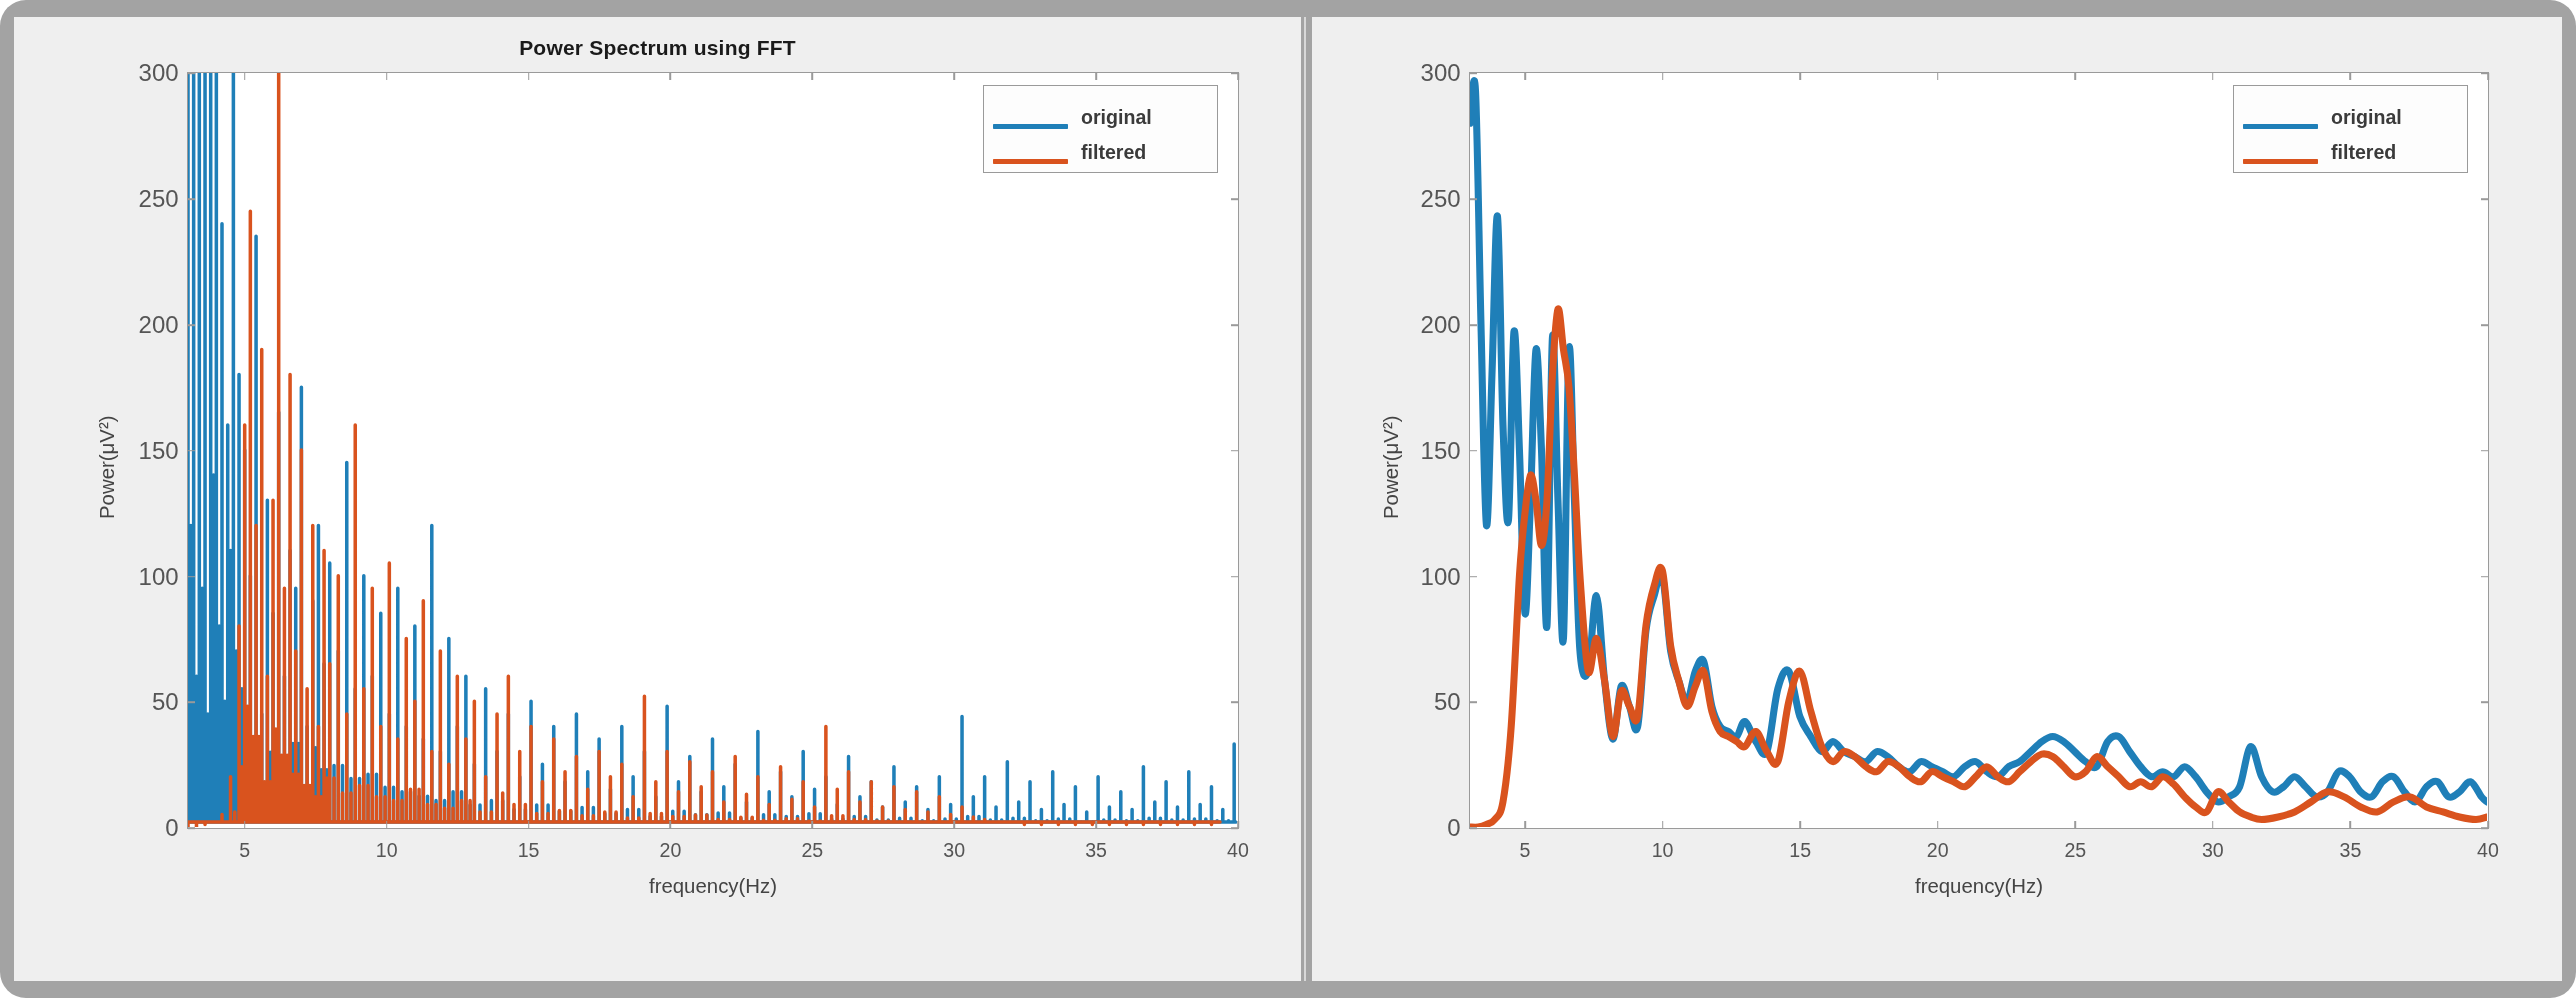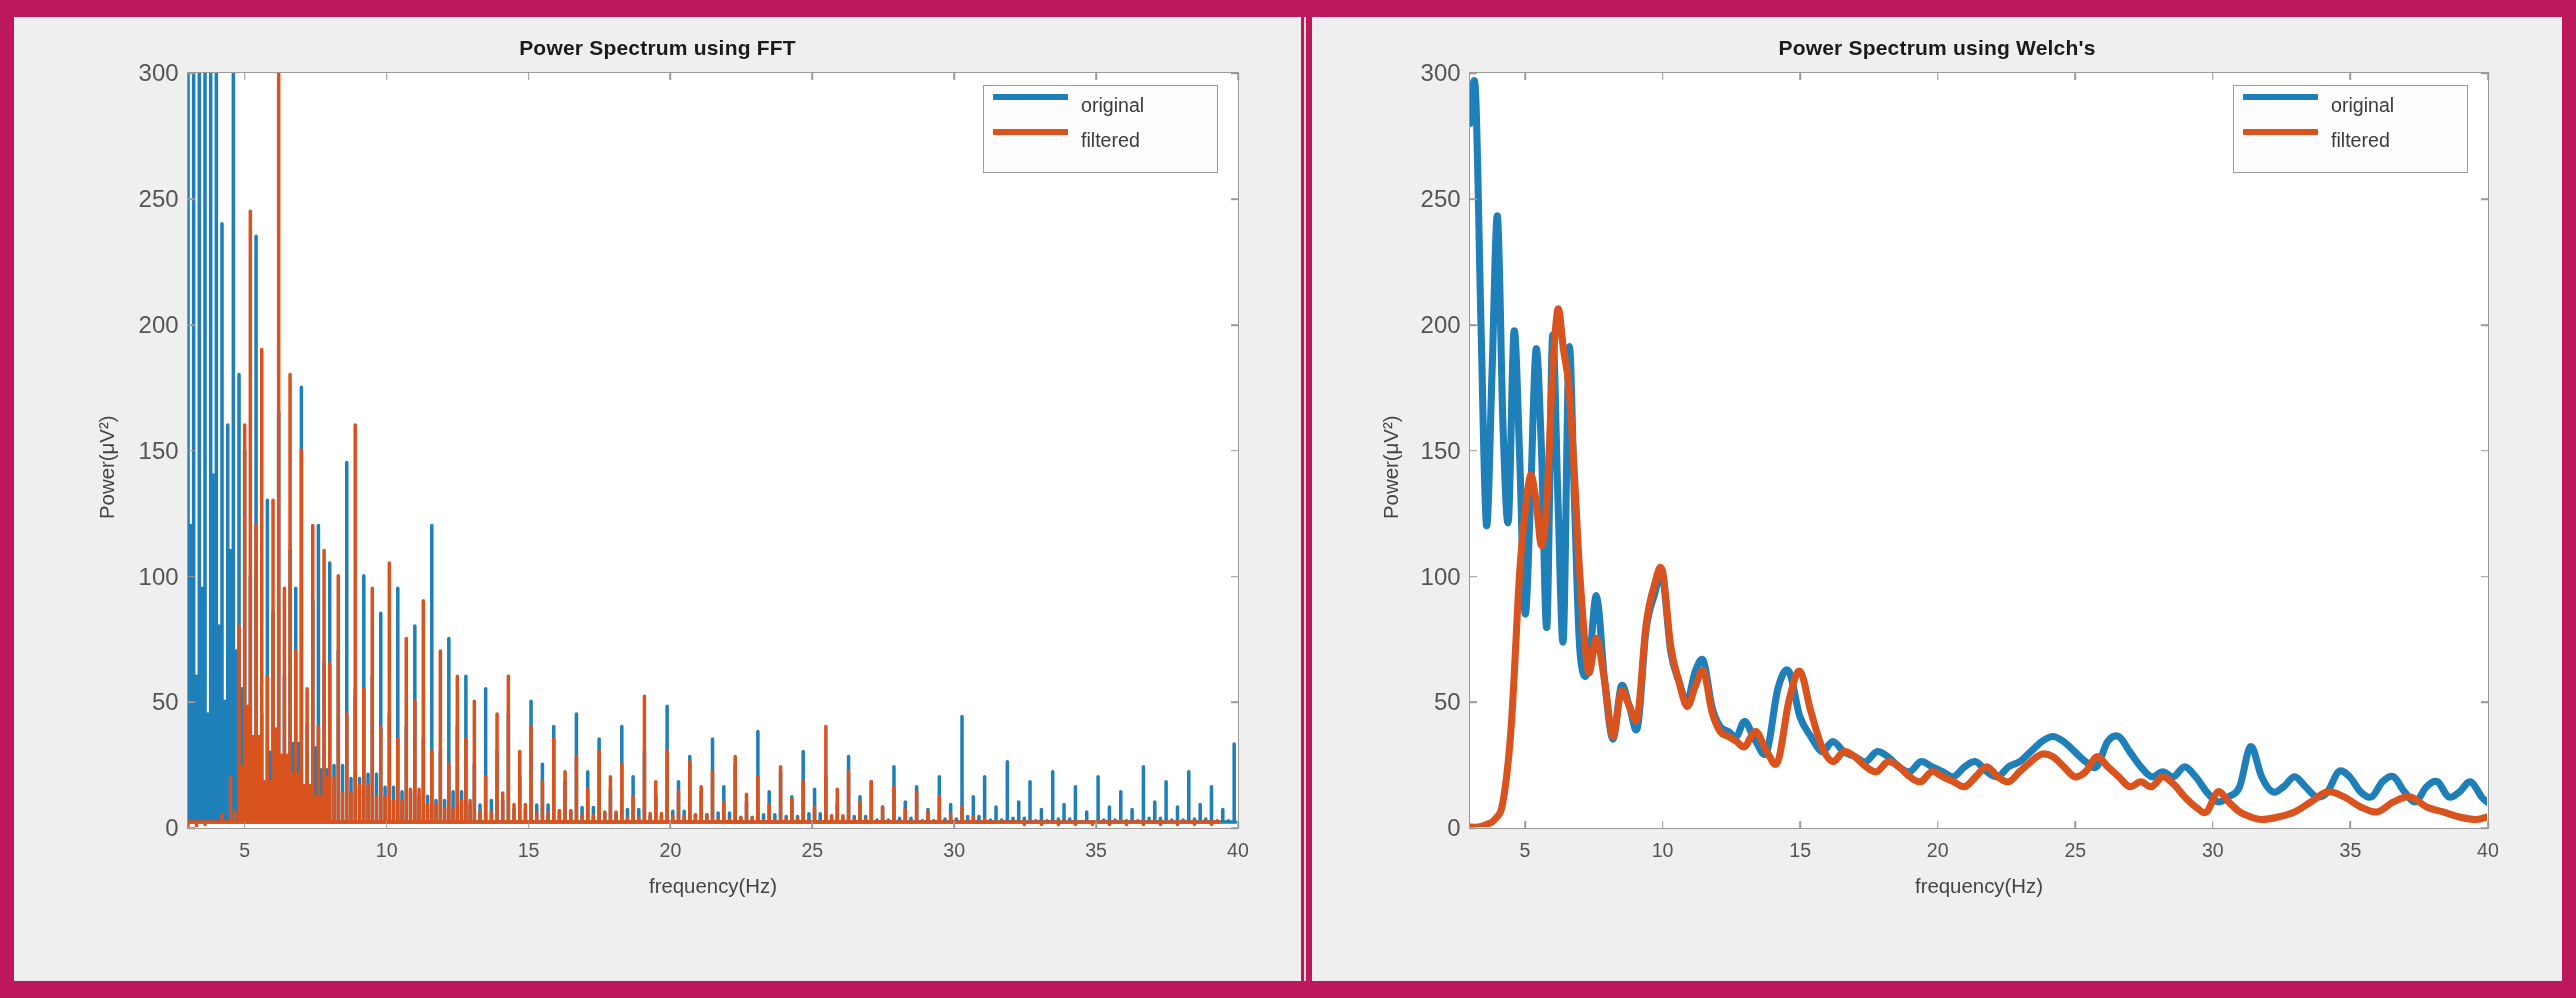--- a/index.html
+++ b/index.html
@@ -1,17 +1,17 @@
 <!DOCTYPE html>
 <html style="font-size:12.6px"><head>
 <meta charset="utf-8">
 <style>
   html,body{margin:0;padding:0;background:#ffffff;}
   body{width:2576px;height:998px;font-family:"Liberation Sans",sans-serif;overflow:hidden;}
-  .figure{position:relative;width:2576px;height:998px;background:#be185d;}
+  .figure{position:relative;width:2576px;height:998px;background:#a3a3a3;border-radius:26px;}
   .panel{position:absolute;top:17.3px;height:964px;background:#efefef;}
   #panel-fft{left:14px;width:1287px;}
   #panel-welch{left:1312px;width:1250px;}
   .divider{position:absolute;top:17.3px;left:1304px;width:2.4px;height:964px;background:#d8d8d8;}
   .title{position:absolute;left:0;right:0;top:19px;text-align:center;
          font-size:21px;font-weight:bold;color:#1a1a1a;letter-spacing:0.2px;}
   .axes{position:absolute;background:#ffffff;border:1.6px solid #9a9a9a;box-sizing:border-box;}
   #axes-fft{left:173px;top:55px;width:1052px;height:757px;}
   #axes-welch{left:157px;top:55px;width:1020px;height:757px;}
   .ytick{position:absolute;right:100%;margin-right:9.4px;transform:translateY(-50%);
@@ -25,21 +25,21 @@
   .xlabel{position:absolute;left:0;right:0;top:100%;margin-top:47px;text-align:center;
           font-size:20.4px;color:#444;}
   .ylabel{position:absolute;font-size:20.4px;color:#444;white-space:nowrap;
           transform-origin:0 0;transform:rotate(-90deg);}
   #ylabel-fft{left:82px;top:502px;}
   #ylabel-welch{left:68px;top:502px;}
   .legend{position:absolute;background:#fdfdfd;border:1.6px solid #9a9a9a;
           padding:7.8px 12.6px 7.8px 9.4px;box-sizing:border-box;}
   #legend-fft{left:793px;top:57px;width:235px;}
   #legend-welch{left:769px;top:57px;width:235px;}
-  .legend-row{display:flex;align-items:flex-start;height:35px;}
+  .legend-row{display:flex;align-items:flex-end;height:35px;font-weight:bold;}
   .legend-swatch{width:75px;height:5.5px;border-radius:0.8px;margin-right:12.6px;flex:0 0 auto;}
   .legend-text{font-size:19.6px;color:#3b3b3b;}
   svg{display:block;}
 </style>
 </head>
 <body>
 
 <div class="figure">
 
   <div class="panel" id="panel-fft">
@@ -107,21 +107,20 @@
         <div class="legend-row">
           <span class="legend-swatch" style="background: rgb(217, 83, 30);"></span>
           <span class="legend-text">filtered</span>
         </div>
       </div>
     </div>
 
   <div class="divider"></div>
 
   <div class="panel" id="panel-welch">
-    <div class="title">Power Spectrum using Welch's</div>
 
     <div class="axes" id="axes-welch">
       <svg id="plot-welch" width="1017" height="754" viewBox="0 0 1296 961" preserveAspectRatio="none">
           <path d="M0.0,64.1 C1.2,57.1 4.7,-20.3 7.0,22.4 C9.3,65.1 11.7,228.0 14.0,320.3 C16.3,412.7 18.7,565.9 21.0,576.6 C23.4,587.3 25.7,450.1 28.0,384.4 C30.4,318.7 32.7,171.9 35.0,182.6 C37.4,193.3 39.7,383.9 42.0,448.5 C44.4,513.1 46.7,589.9 49.0,570.2 C51.4,550.4 53.7,344.9 56.0,329.9 C58.4,315.0 60.7,420.7 63.0,480.5 C65.4,540.3 67.7,678.0 70.1,688.7 C72.4,699.4 74.7,600.6 77.1,544.6 C79.4,488.5 81.7,363.0 84.1,352.4 C86.4,341.7 88.7,421.8 91.1,480.5 C93.4,539.2 95.7,728.8 98.1,704.7 C100.4,680.7 102.7,363.0 105.1,336.4 C107.4,309.7 109.8,480.5 112.1,544.6 C114.4,608.6 116.8,752.8 119.1,720.8 C121.4,688.7 123.8,381.7 126.1,352.4 C128.4,323.0 130.8,480.5 133.1,544.6 C135.4,608.6 137.2,700.5 140.1,736.8 C143.0,773.1 147.1,774.1 150.6,762.4 C154.1,750.6 157.6,664.2 161.1,666.3 C164.6,668.4 168.1,744.8 171.6,775.2 C175.1,805.6 178.6,847.8 182.1,848.9 C185.6,850.0 189.1,788.6 192.6,781.6 C196.2,774.7 199.7,798.7 203.2,807.2 C206.7,815.8 210.2,848.9 213.7,832.9 C217.2,816.9 220.7,738.9 224.2,711.1 C227.7,683.4 231.2,678.0 234.7,666.3 C238.2,654.5 241.7,628.9 245.2,640.7 C248.7,652.4 252.2,714.3 255.7,736.8 C259.2,759.2 262.7,764.5 266.2,775.2 C269.7,785.9 273.2,803.0 276.7,800.8 C280.2,798.7 283.7,770.9 287.2,762.4 C290.7,753.9 294.2,742.1 297.7,749.6 C301.2,757.1 304.7,793.4 308.2,807.2 C311.7,821.1 315.2,827.5 318.7,832.9 C322.2,838.2 325.8,837.1 329.3,839.3 C332.8,841.4 336.3,847.8 339.8,845.7 C343.3,843.5 346.2,825.4 350.3,826.5 C354.4,827.5 359.6,845.7 364.3,852.1 C369.0,858.5 373.6,876.1 378.3,864.9 C383.0,853.7 387.6,801.9 392.3,784.8 C397.0,767.7 401.6,756.5 406.3,762.4 C411.0,768.3 415.7,806.2 420.3,820.1 C425.0,833.9 429.7,838.2 434.3,845.7 C439.0,853.2 443.7,863.8 448.3,864.9 C453.0,866.0 457.7,852.1 462.4,852.1 C467.0,852.1 471.7,861.7 476.4,864.9 C481.0,868.1 485.7,869.2 490.4,871.3 C495.0,873.4 499.7,878.8 504.4,877.7 C509.1,876.6 513.7,866.0 518.4,864.9 C523.1,863.8 527.7,868.1 532.4,871.3 C537.1,874.5 541.8,880.9 546.4,884.1 C551.1,887.3 555.8,891.6 560.4,890.5 C565.1,889.5 569.8,878.8 574.4,877.7 C579.1,876.6 583.8,882.0 588.5,884.1 C593.1,886.3 597.8,888.4 602.5,890.5 C607.1,892.7 611.8,898.0 616.5,896.9 C621.1,895.9 625.8,887.3 630.5,884.1 C635.2,880.9 639.8,876.6 644.5,877.7 C649.2,878.8 653.8,887.3 658.5,890.5 C663.2,893.7 667.8,898.0 672.5,896.9 C677.2,895.9 681.9,887.3 686.5,884.1 C691.2,880.9 695.9,880.9 700.5,877.7 C705.2,874.5 709.9,869.2 714.6,864.9 C719.2,860.6 723.9,855.3 728.6,852.1 C733.2,848.9 737.9,845.7 742.6,845.7 C747.2,845.7 751.9,848.9 756.6,852.1 C761.3,855.3 765.9,860.6 770.6,864.9 C775.3,869.2 779.9,874.5 784.6,877.7 C789.3,880.9 793.9,888.4 798.6,884.1 C803.3,879.8 808.0,858.5 812.6,852.1 C817.3,845.7 822.0,843.5 826.6,845.7 C831.3,847.8 836.0,858.5 840.6,864.9 C845.3,871.3 850.0,878.8 854.7,884.1 C859.3,889.5 864.0,895.9 868.7,896.9 C873.3,898.0 878.0,890.5 882.7,890.5 C887.4,890.5 892.0,898.0 896.7,896.9 C901.4,895.9 906.0,884.1 910.7,884.1 C915.4,884.1 920.0,891.6 924.7,896.9 C929.4,902.3 934.1,910.8 938.7,916.2 C943.4,921.5 948.1,927.9 952.7,929.0 C957.4,930.0 962.1,925.8 966.7,922.6 C971.4,919.4 976.1,920.4 980.8,909.7 C985.4,899.1 990.1,860.6 994.8,858.5 C999.4,856.4 1004.1,887.3 1008.8,896.9 C1013.4,906.5 1018.1,914.0 1022.8,916.2 C1027.5,918.3 1032.1,913.0 1036.8,909.7 C1041.5,906.5 1046.1,896.9 1050.8,896.9 C1055.5,896.9 1060.2,905.5 1064.8,909.7 C1069.5,914.0 1074.2,921.5 1078.8,922.6 C1083.5,923.6 1088.2,921.5 1092.8,916.2 C1097.5,910.8 1102.2,893.7 1106.9,890.5 C1111.5,887.3 1116.2,892.7 1120.9,896.9 C1125.5,901.2 1130.2,911.9 1134.9,916.2 C1139.5,920.4 1144.2,924.7 1148.9,922.6 C1153.6,920.4 1158.2,907.6 1162.9,903.3 C1167.6,899.1 1172.2,894.8 1176.9,896.9 C1181.6,899.1 1186.2,910.8 1190.9,916.2 C1195.6,921.5 1200.3,930.0 1204.9,929.0 C1209.6,927.9 1214.3,914.0 1218.9,909.7 C1223.6,905.5 1228.3,901.2 1233.0,903.3 C1237.6,905.5 1242.3,920.4 1247.0,922.6 C1251.6,924.7 1256.3,919.4 1261.0,916.2 C1265.6,913.0 1270.3,902.3 1275.0,903.3 C1279.7,904.4 1285.5,918.3 1289.0,922.6 C1292.5,926.8 1294.8,927.9 1296.0,929.0" fill="none" stroke="#1f7fb8" stroke-width="9" stroke-linejoin="round" stroke-linecap="round"></path>
           <path d="M0.0,961.0 C1.8,961.0 7.0,961.5 10.5,961.0 C14.0,960.5 17.5,959.4 21.0,957.8 C24.5,956.2 28.0,956.2 31.5,951.4 C35.0,946.6 38.5,948.7 42.0,929.0 C45.5,909.2 49.0,880.9 52.5,832.9 C56.0,784.8 60.1,686.0 63.0,640.7 C66.0,595.3 67.7,581.9 70.1,560.6 C72.4,539.2 74.7,515.2 77.1,512.5 C79.4,509.9 81.7,529.6 84.1,544.6 C86.4,559.5 88.7,602.2 91.1,602.2 C93.4,602.2 95.7,580.9 98.1,544.6 C100.4,508.3 102.7,425.0 105.1,384.4 C107.4,343.8 109.8,306.5 112.1,301.1 C114.4,295.8 116.8,335.8 119.1,352.4 C121.4,368.9 123.8,373.7 126.1,400.4 C128.4,427.1 130.8,472.5 133.1,512.5 C135.4,552.6 137.2,599.0 140.1,640.7 C143.0,682.3 147.1,749.0 150.6,762.4 C154.1,775.7 157.6,718.6 161.1,720.8 C164.6,722.9 168.1,754.4 171.6,775.2 C175.1,796.0 178.6,843.5 182.1,845.7 C185.6,847.8 189.1,794.4 192.6,788.0 C196.2,781.6 199.7,801.9 203.2,807.2 C206.7,812.6 210.2,837.1 213.7,820.1 C217.2,803.0 220.7,732.5 224.2,704.7 C227.7,677.0 231.2,665.2 234.7,653.5 C238.2,641.7 241.7,621.4 245.2,634.3 C248.7,647.1 252.2,706.9 255.7,730.4 C259.2,753.9 262.7,762.4 266.2,775.2 C269.7,788.0 273.2,806.2 276.7,807.2 C280.2,808.3 283.7,789.1 287.2,781.6 C290.7,774.1 294.2,757.1 297.7,762.4 C301.2,767.7 304.7,800.8 308.2,813.6 C311.7,826.5 315.2,833.9 318.7,839.3 C322.2,844.6 325.8,843.5 329.3,845.7 C332.8,847.8 336.3,850.0 339.8,852.1 C343.3,854.2 346.2,860.6 350.3,858.5 C354.4,856.4 359.6,838.2 364.3,839.3 C369.0,840.3 373.6,858.5 378.3,864.9 C383.0,871.3 387.6,888.4 392.3,877.7 C397.0,867.0 401.6,820.1 406.3,800.8 C411.0,781.6 415.7,760.3 420.3,762.4 C425.0,764.5 429.7,797.6 434.3,813.6 C439.0,829.7 443.7,847.8 448.3,858.5 C453.0,869.2 457.7,876.6 462.4,877.7 C467.0,878.8 471.7,866.0 476.4,864.9 C481.0,863.8 485.7,868.1 490.4,871.3 C495.0,874.5 499.7,880.9 504.4,884.1 C509.1,887.3 513.7,891.6 518.4,890.5 C523.1,889.5 527.7,878.8 532.4,877.7 C537.1,876.6 541.8,880.9 546.4,884.1 C551.1,887.3 555.8,893.7 560.4,896.9 C565.1,900.1 569.8,904.4 574.4,903.3 C579.1,902.3 583.8,891.6 588.5,890.5 C593.1,889.5 597.8,894.8 602.5,896.9 C607.1,899.1 611.8,901.2 616.5,903.3 C621.1,905.5 625.8,910.8 630.5,909.7 C635.2,908.7 639.8,901.2 644.5,896.9 C649.2,892.7 653.8,884.1 658.5,884.1 C663.2,884.1 667.8,893.7 672.5,896.9 C677.2,900.1 681.9,904.4 686.5,903.3 C691.2,902.3 695.9,894.8 700.5,890.5 C705.2,886.3 709.9,881.5 714.6,877.7 C719.2,874.0 723.9,869.2 728.6,868.1 C733.2,867.0 737.9,868.6 742.6,871.3 C747.2,874.0 751.9,879.8 756.6,884.1 C761.3,888.4 765.9,895.9 770.6,896.9 C775.3,898.0 779.9,894.8 784.6,890.5 C789.3,886.3 793.9,872.4 798.6,871.3 C803.3,870.2 808.0,879.8 812.6,884.1 C817.3,888.4 822.0,892.7 826.6,896.9 C831.3,901.2 836.0,908.7 840.6,909.7 C845.3,910.8 850.0,903.3 854.7,903.3 C859.3,903.3 864.0,910.8 868.7,909.7 C873.3,908.7 878.0,897.5 882.7,896.9 C887.4,896.4 892.0,902.3 896.7,906.5 C901.4,910.8 906.0,917.8 910.7,922.6 C915.4,927.4 920.0,932.2 924.7,935.4 C929.4,938.6 934.1,945.0 938.7,941.8 C943.4,938.6 948.1,918.3 952.7,916.2 C957.4,914.0 962.1,924.7 966.7,929.0 C971.4,933.2 976.1,938.6 980.8,941.8 C985.4,945.0 990.1,946.6 994.8,948.2 C999.4,949.8 1002.9,951.4 1008.8,951.4 C1014.6,951.4 1022.8,949.8 1029.8,948.2 C1036.8,946.6 1043.8,945.0 1050.8,941.8 C1057.8,938.6 1064.8,933.2 1071.8,929.0 C1078.8,924.7 1085.8,917.2 1092.8,916.2 C1099.8,915.1 1106.9,919.4 1113.9,922.6 C1120.9,925.8 1127.9,932.2 1134.9,935.4 C1141.9,938.6 1148.9,942.8 1155.9,941.8 C1162.9,940.7 1169.9,932.2 1176.9,929.0 C1183.9,925.8 1190.9,921.5 1197.9,922.6 C1204.9,923.6 1211.9,932.2 1218.9,935.4 C1225.9,938.6 1233.0,939.6 1240.0,941.8 C1247.0,943.9 1254.0,946.6 1261.0,948.2 C1268.0,949.8 1276.2,951.4 1282.0,951.4 C1287.8,951.4 1293.7,948.7 1296.0,948.2" fill="none" stroke="#d9531e" stroke-width="9" stroke-linejoin="round" stroke-linecap="round"></path>
         </svg>
     <div class="ytick" style="top: 100%;">0</div>
         <div class="tickmark-y" style="top: 100%;"></div>
         <div class="tickmark-yr" style="top: 100%;"></div>
         <div class="ytick" style="top: 83.3333%;">50</div>

